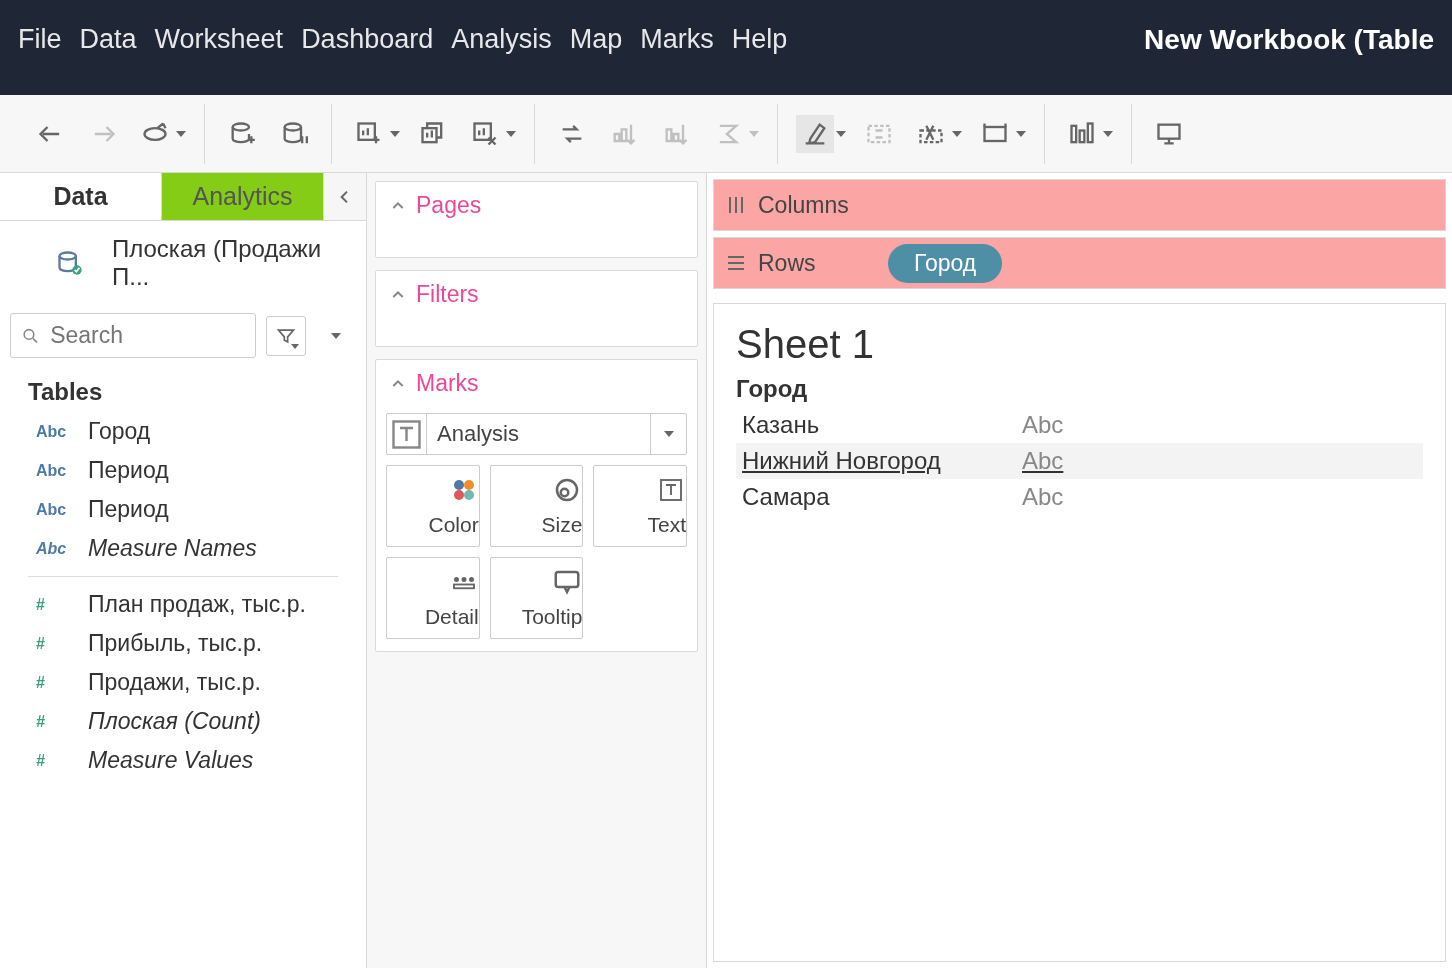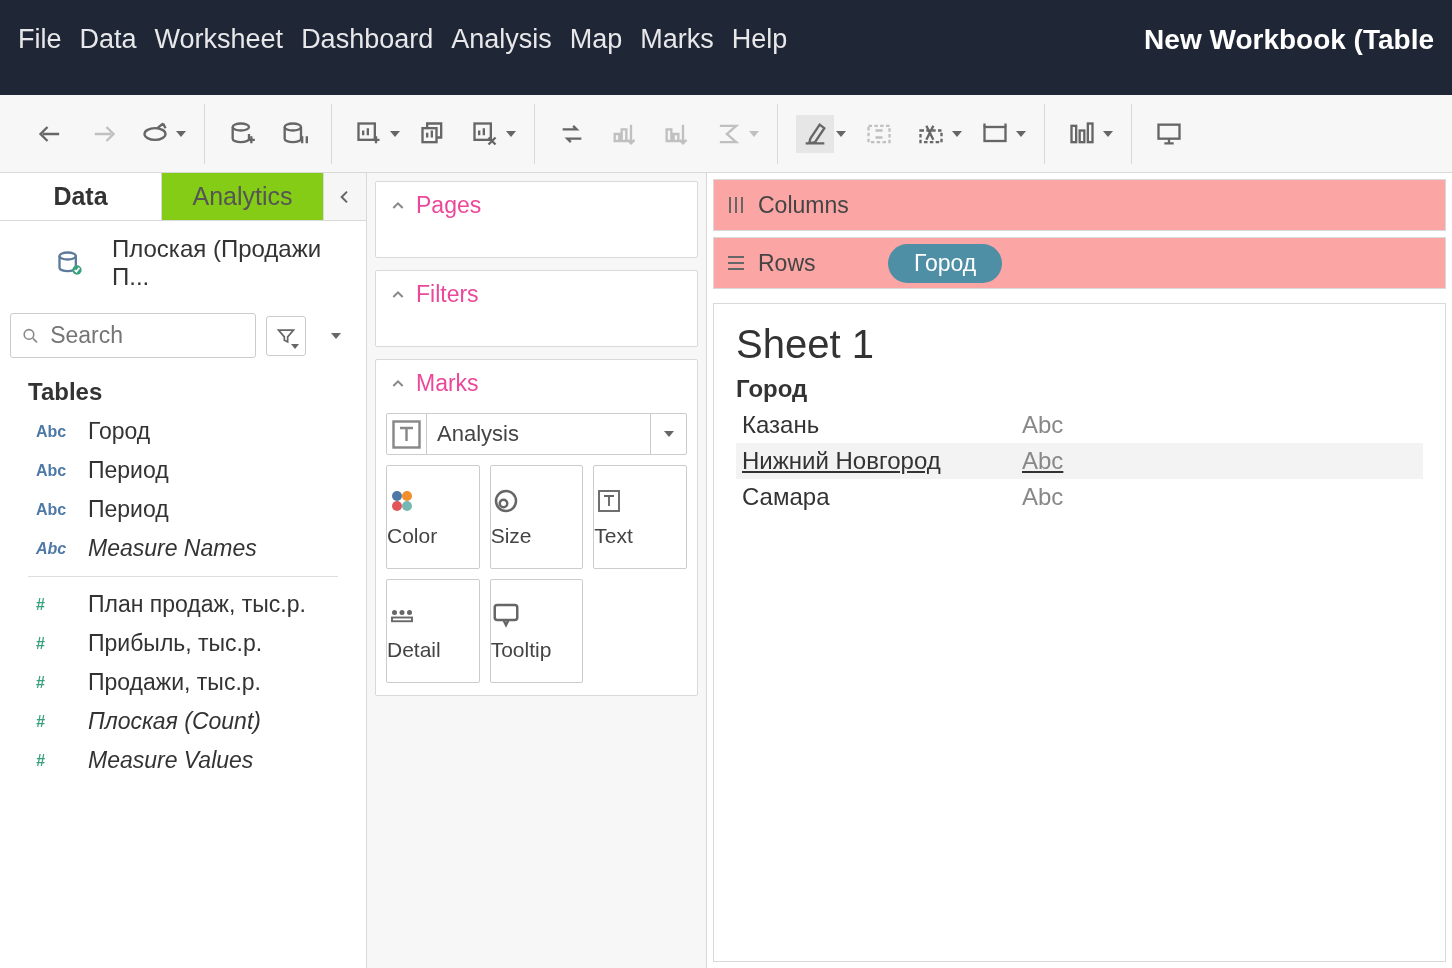--- a/index.html
+++ b/index.html
@@ -54,21 +54,21 @@
   .card-h { display:flex; align-items:center; gap:10px; padding:10px 14px; font-size:23px; color:#ec4899; cursor:pointer; }
   .card-h svg { width:16px; height:16px; color:#888; }
   .card-body { padding: 6px 10px 12px 10px; }
   
   .mark-select { display:flex; align-items:center; border:1px solid #ccc; border-radius:2px; margin-bottom:10px; }
   .mark-iconbox { width:40px; height:40px; display:flex; align-items:center; justify-content:center; border-right:1px solid #ccc; color:#888; }
   .mark-label { flex:1; padding:0 10px; font-size:22px; color:#444; }
   .mark-dd { width:36px; height:40px; display:flex; align-items:center; justify-content:center; border-left:1px solid #ccc; cursor:pointer; }
   
   .mark-grid { display:grid; grid-template-columns: repeat(3, 1fr); gap:10px; }
-  .mark-cell { border:1px solid #ccc; border-radius:2px; height:104px; display:flex; flex-direction:column; align-items:flex-start; justify-content:center; gap:8px; cursor:pointer; }
+  .mark-cell { border:1px solid #ccc; border-radius:2px; height:82px; display:flex; flex-direction:column; align-items:flex-end; justify-content:center; gap:8px; cursor:pointer; }
   .mark-cell svg { width:30px; height:30px; color:#666; }
   .mark-cell-label { font-size:21px; color:#444; }
   
   .viz { flex:1; display:flex; flex-direction:column; }
   .shelf { display:flex; align-items:center; border:1px solid #d9d9d9; background:#fca5a5; margin:6px 6px 0 6px; height:52px; }
   .shelf-icon { width:44px; display:flex; align-items:center; justify-content:center; color:#666; }
   .shelf-icon svg { width:24px; height:24px; }
   .shelf-label { width:120px; font-size:23px; color:#444; }
   .pill { background:#4e8fa6; color:#fff; border-radius:22px; padding:6px 26px; font-size:23px; margin-left:10px; }
   

